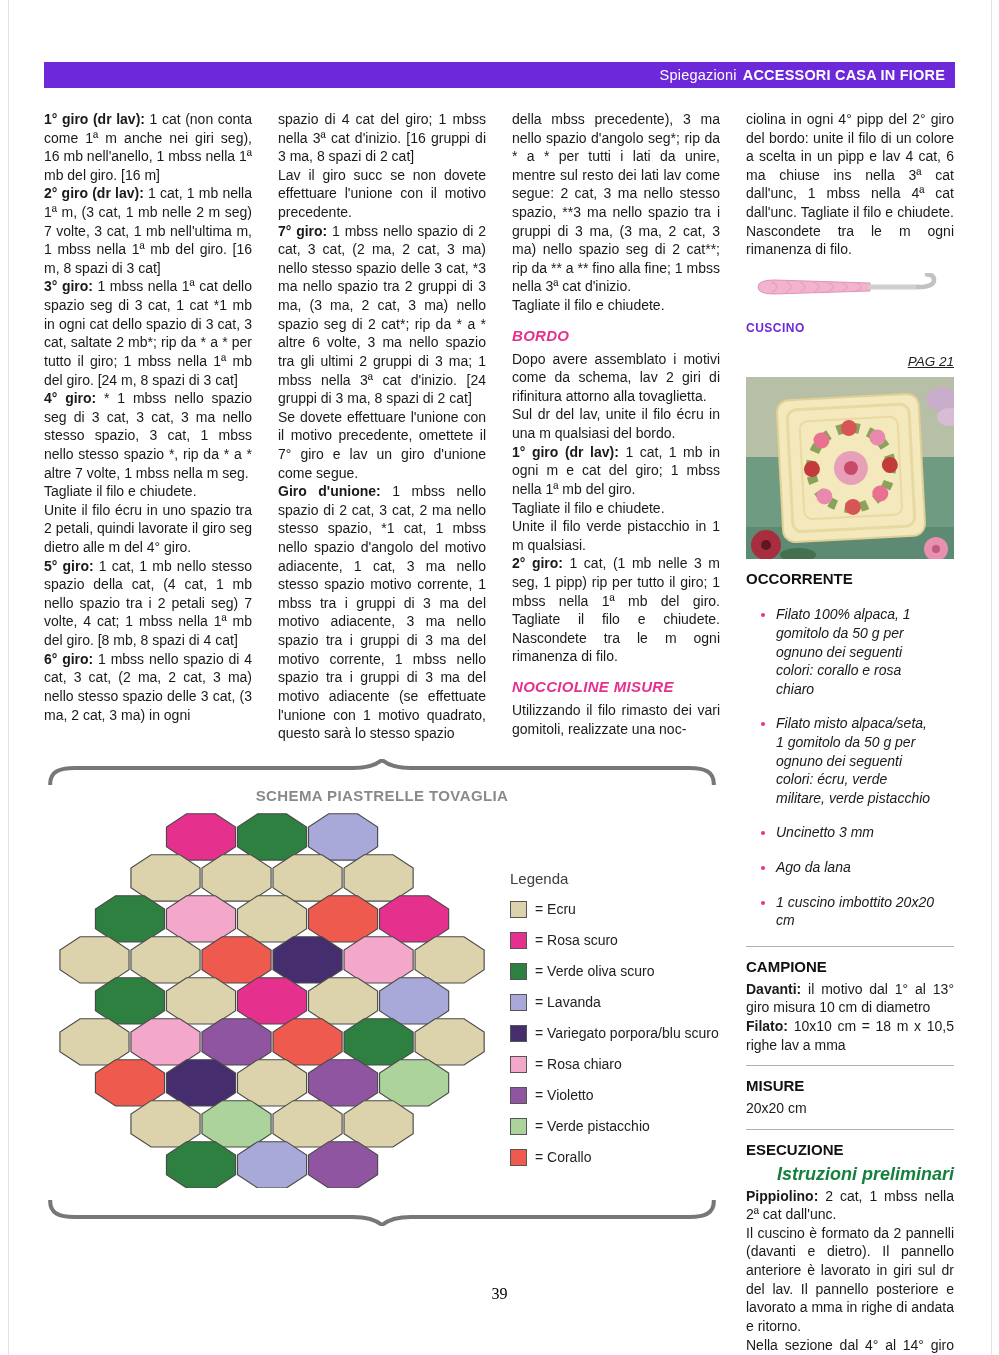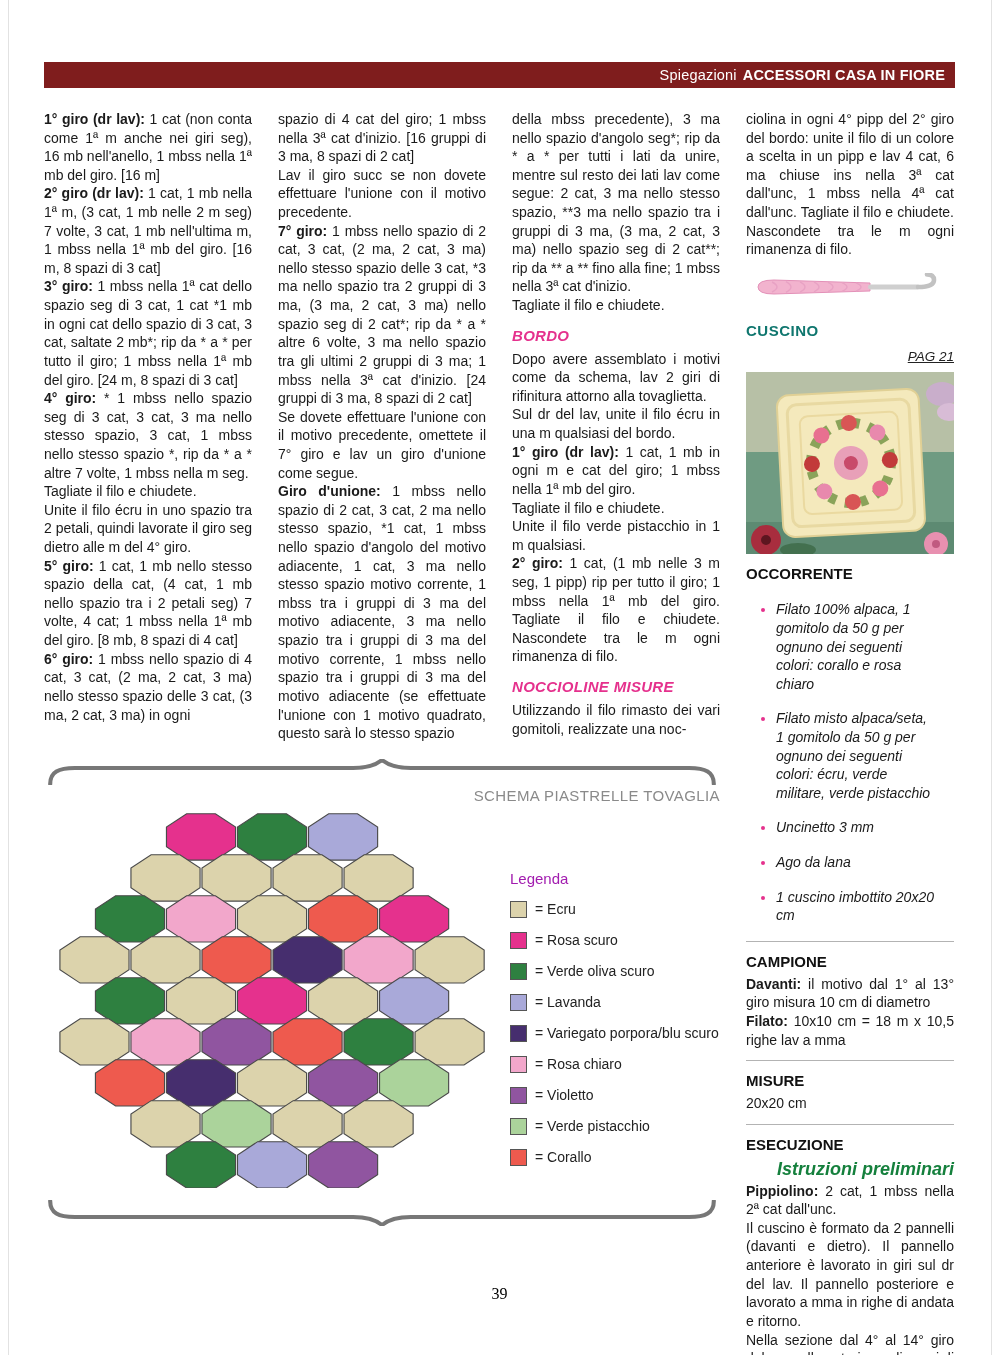--- a/index.html
+++ b/index.html
@@ -2,52 +2,52 @@
 <html><head>
 <meta charset="utf-8">
 <style>
   * { box-sizing: border-box; margin: 0; padding: 0; }
   html,body { background:#ffffff; }
   body { font-family:"Liberation Sans", sans-serif; color:#1a1a1a; }
   .page { position:relative; width:999px; height:1355px; background:#fff; overflow:hidden; }
   .edge-line { position:absolute; top:0; bottom:0; width:1px; background:#e2e2e2; }
   .edge-left { left:8px; } .edge-right { right:7px; }
 
-  .header-bar { margin:62px 44px 0 44px; height:26px; background:#7f1d1d; color:#fff;
+  .header-bar { margin:62px 44px 0 44px; height:26px; background:#6d28d9; color:#fff;
     display:flex; align-items:center; justify-content:flex-end; padding-right:10px;
     font-size:14.5px; letter-spacing:.2px; }
   .header-bar .light { font-weight:400; margin-right:6px; }
   .header-bar .strong { font-weight:700; }
 
   .content { display:flex; gap:26px; margin:22px 44px 0 44px; }
   .left-zone { width:676px; }
   .cols3 { display:flex; gap:26px; min-height:612px; }
   .col { width:208px; font-size:14px; line-height:1.33; text-align:justify; }
   .col p { margin:0; }
   .col p b { font-weight:700; }
   .inline-head { color:#e5318d; font-style:italic; font-weight:700; font-size:15px;
     margin:11px 0 4px 0; letter-spacing:.3px; text-align:left; }
 
   
   .schema { margin-top:16px; width:676px; }
   .brace { display:block; width:676px; height:26px; }
-  .schema-title { text-align:right; color:#8a8a8a; font-weight:400; font-size:15px;
+  .schema-title { text-align:center; color:#8a8a8a; font-weight:700; font-size:15px;
     letter-spacing:.4px; margin:2px 0 8px 0; }
   .schema-body { display:flex; }
   .tile-wrap { margin-left:14px; }
   .legend { margin-left:22px; margin-top:58px; }
-  .legend-title { font-size:15px; color:#a21caf; margin-bottom:14px; }
+  .legend-title { font-size:15px; color:#404040; margin-bottom:14px; }
   .legend-item { display:flex; align-items:center; margin-bottom:14px; }
   .legend-item .swatch { width:17px; height:17px; border:1px solid #555; margin-right:8px; flex:none; }
   .legend-item .lab { font-size:14px; color:#222; }
 
   
   .col4 { width:208px; }
   .hook-wrap { margin:14px 0 16px 0; text-align:center; }
-  .cuscino-head { color:#0f766e; font-weight:700; font-size:15px; letter-spacing:.5px; margin:6px 0 7px 0; }
+  .cuscino-head { color:#6d28d9; font-weight:700; font-size:12px; letter-spacing:.5px; margin:6px 0 16px 0; }
   .pag-ref { text-align:right; font-style:italic; font-size:13.5px; text-decoration:underline; color:#222; margin:0 0 6px 0; }
   .photo { width:208px; height:182px; overflow:hidden; }
   .shead { font-size:15px; font-weight:700; color:#111; margin:10px 0 3px 0; text-align:left; }
   .rule { border:0; border-top:1px solid #b3b3b3; margin:11px 0 0 0; }
   ul.bullets { list-style:disc; padding-left:14px; margin:1px 0 0 0; }
   ul.bullets li { font-style:italic; font-size:14px; line-height:1.33; text-align:left; margin:16px; }
   ul.bullets li::marker { color:#e5318d; }
   .pink-sub { color:#15803d; font-style:italic; font-weight:700; font-size:18px; margin:2px 0 2px 0; text-align:right; }
 
   .page-number { position:absolute; bottom:52px; left:0; width:100%; text-align:center;

